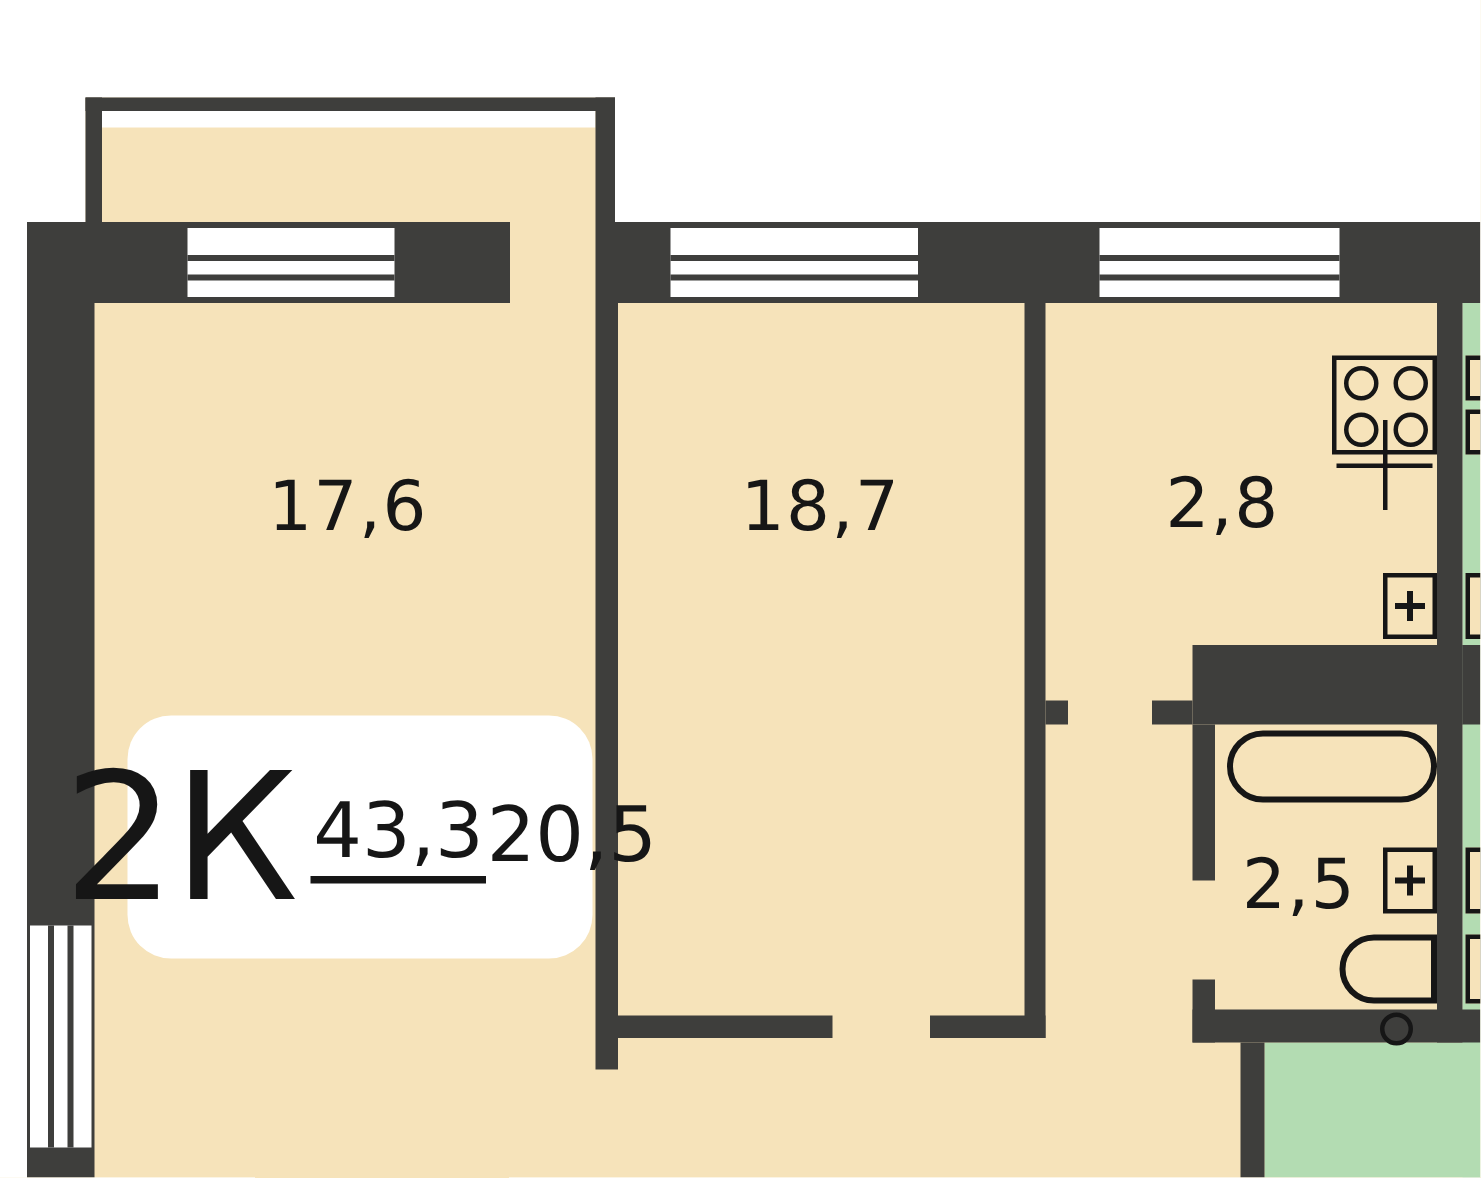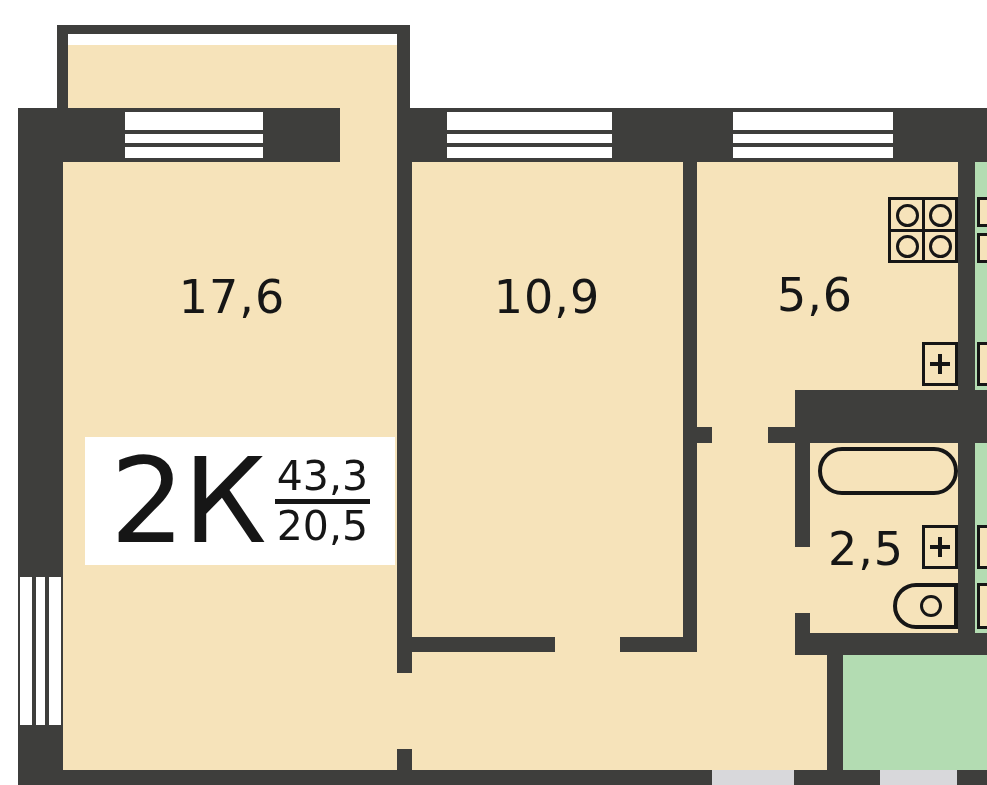--- a/index.html
+++ b/index.html
@@ -1,36 +1,36 @@
 <!DOCTYPE html>
 <html style="--wall: #3e3e3c; --room-fill: #f6e3ba; --balcony-fill: #b3dcb2; --doorway: #d8d8db; --window: #ffffff; --label-bg: #ffffff; --ink: #161616;"><head>
 <meta charset="utf-8">
 <style>
   html,body{margin:0;padding:0;background:#ffffff;}
   .plan{
     position:relative;width:987px;height:785px;background:#ffffff;
     overflow:hidden;font-family:"DejaVu Sans","Liberation Sans",sans-serif;
   }
-  .abs{position:absolute;}
+  .abs{position:absolute;margin-top:40px;}
   .fill-room{background:var(--room-fill,#f6e3ba);}
   .fill-green{background:var(--balcony-fill,#b3dcb2);}
   .wall{background:var(--wall,#3e3e3c);}
   .doorway{background:var(--doorway,#d8d8db);}
   .window{background:var(--window,#ffffff);}
   .window .mull{position:absolute;background:var(--wall,#3e3e3c);}
   .area-label{
     color:var(--ink,#161616);font-size:46px;font-weight:500;letter-spacing:1px;
     transform:translate(-50%,-50%);white-space:nowrap;
   }
   .type-box{
     background:var(--label-bg,#ffffff);display:flex;align-items:center;justify-content:center;
     gap:10px;color:var(--ink,#161616);
   }
   .type-main{font-size:118px;font-weight:500;line-height:0.95;letter-spacing:-2px;}
-  .fraction{display:flex;flex-direction:column;align-items:center;font-size:41px;font-weight:500;line-height:1.08;}
+  .fraction{display:flex;flex-direction:row;align-items:center;font-size:51px;font-weight:500;line-height:1.08;}
   .fraction .num{border-bottom:5px solid var(--ink,#161616);padding:0 2px 1px 2px;}
   .fixture{border:3px solid var(--ink,#2a2a28);background:var(--room-fill,#f6e3ba);box-sizing:border-box;}
   .burner{position:absolute;width:23px;height:23px;border:3px solid var(--ink,#2a2a28);border-radius:50%;box-sizing:border-box;}
   .plus-h{position:absolute;left:50%;top:50%;width:20px;height:4px;background:var(--ink,#2a2a28);transform:translate(-50%,-50%);}
   .plus-v{position:absolute;left:50%;top:50%;width:4px;height:20px;background:var(--ink,#2a2a28);transform:translate(-50%,-50%);}
 </style>
 </head>
 <body>
 
 <div class="plan">
@@ -110,25 +110,25 @@
     <span class="abs" style="left:23px;top:8px;width:22px;height:22px;border:3px solid var(--ink,#2a2a28);border-radius:50%;box-sizing:border-box;"></span>
   </div>
 
   <div class="abs fixture" style="left:977px;top:197px;width:13px;height:30px;"></div>
   <div class="abs fixture" style="left:977px;top:233px;width:13px;height:30px;"></div>
   <div class="abs fixture" style="left:977px;top:342px;width:13px;height:44px;"></div>
   <div class="abs fixture" style="left:977px;top:525px;width:13px;height:44px;"></div>
   <div class="abs fixture" style="left:977px;top:583px;width:13px;height:46px;"></div>
 
   <div class="abs area-label" style="left:232px;top:297px;">17,6</div>
-  <div class="abs area-label" style="left:547px;top:297px;">10,9</div>
-  <div class="abs area-label" style="left:815px;top:295px;">5,6</div>
+  <div class="abs area-label" style="left:547px;top:297px;">18,7</div>
+  <div class="abs area-label" style="left:815px;top:295px;">2,8</div>
   <div class="abs area-label" style="left:866px;top:549px;">2,5</div>
 
-  <div class="abs type-box" style="left:85px;top:437px;width:310px;height:128px;">
+  <div class="abs type-box" style="left:85px;top:437px;width:310px;height:162px;border-radius:29px;">
     <span class="type-main">2К</span>
     <span class="fraction">
       <span class="num">43,3</span>
       <span class="den">20,5</span>
     </span>
   </div>
 
 </div>
 
 </body></html>

